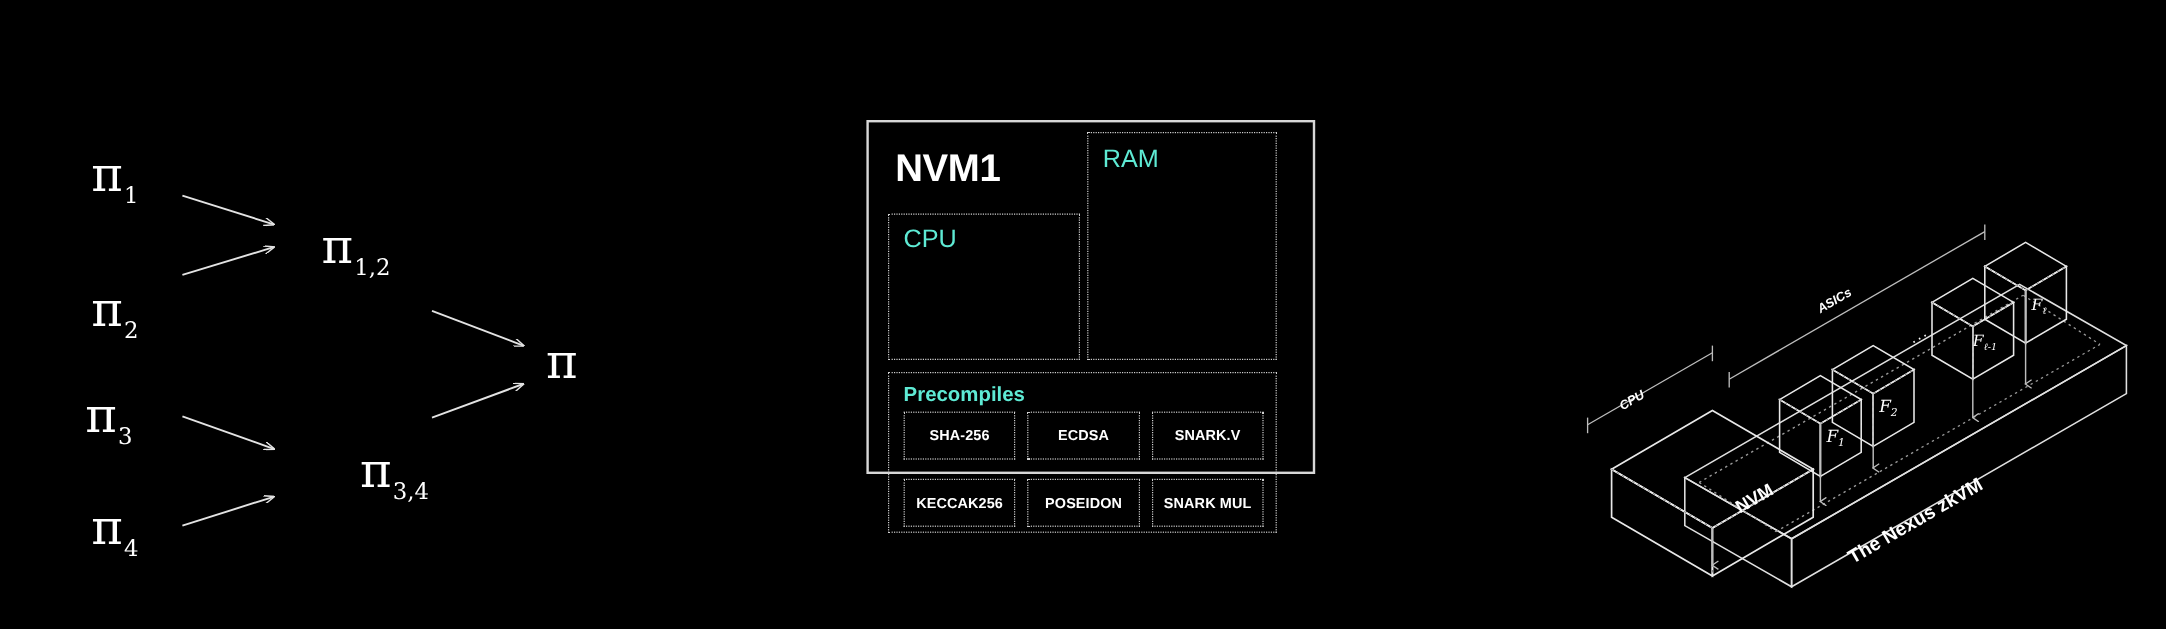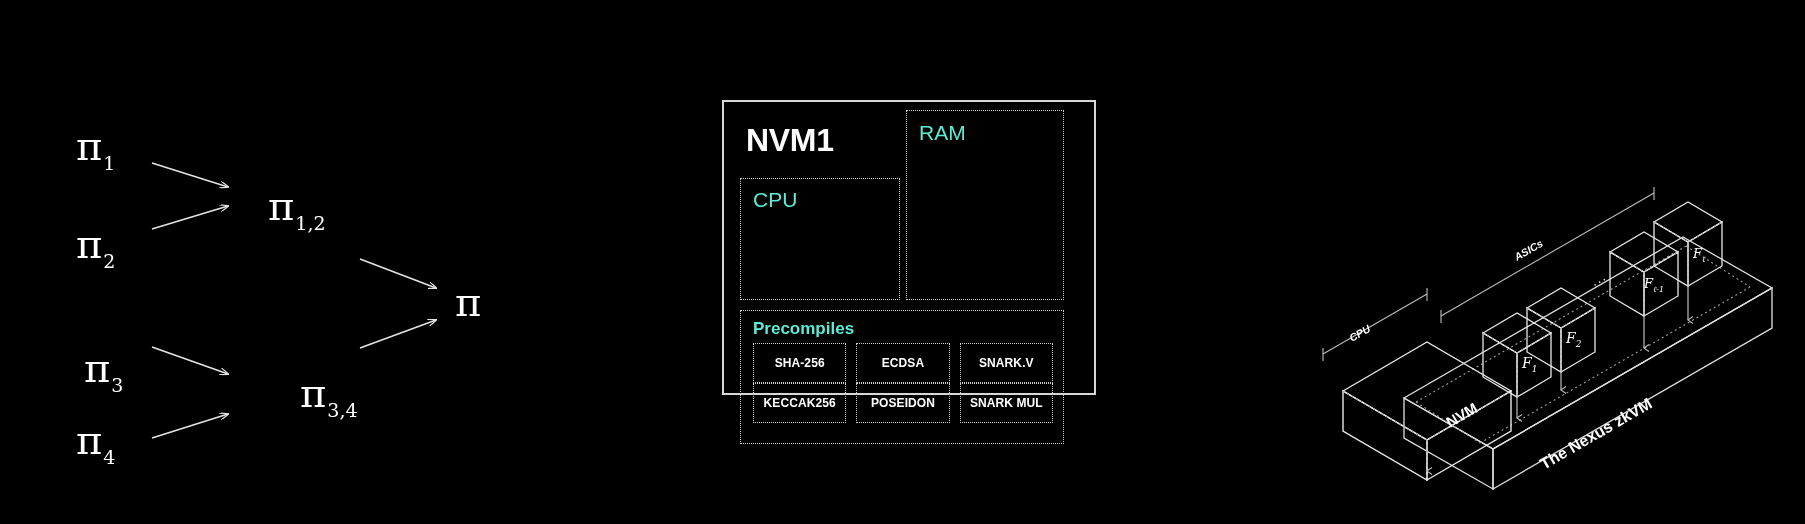--- a/index.html
+++ b/index.html
@@ -128,21 +128,21 @@
     font-weight: 600;
   }
   .pc-grid {
     position: absolute;
     left: 12px;
     top: 32px;
     width: 300px;
     display: grid;
     grid-template-columns: repeat(3, 1fr);
     grid-template-rows: repeat(2, 40px);
-    gap: 0 10px;
+    gap: 16px 10px;
   }
   .pc-cell {
     border: 1px dotted #cfcfcf;
     box-sizing: border-box;
     display: flex;
     align-items: center;
     justify-content: center;
     font-size: 12px;
     font-weight: 600;
     letter-spacing: 0.1px;
@@ -193,24 +193,24 @@
       <line x1="152" y1="438" x2="228" y2="414" stroke="#e3e3e3" stroke-width="1.6" marker-end="url(#arrowhead)"></line>
 
       <line x1="360" y1="259" x2="436" y2="288" stroke="#e3e3e3" stroke-width="1.6" marker-end="url(#arrowhead)"></line>
 
       <line x1="360" y1="348" x2="436" y2="320" stroke="#e3e3e3" stroke-width="1.6" marker-end="url(#arrowhead)"></line>
     </svg>
 
     <div class="pi-label" style="left:76px; top:126px;">
       <span class="sym">π</span><span class="sub">1</span>
     </div>
-    <div class="pi-label" style="left:76px; top:224px;">
+    <div class="pi-label" style="left:76px; top:239px;">
       <span class="sym">π</span><span class="sub">2</span>
     </div>
-    <div class="pi-label" style="left:84px; top:327px;margin-top:21px;">
+    <div class="pi-label" style="left:71px; top:327px;">
       <span class="sym">π</span><span class="sub">3</span>
     </div>
     <div class="pi-label" style="left:76px; top:420px;">
       <span class="sym">π</span><span class="sub">4</span>
     </div>
 
     <div class="pi-label" style="left:268px; top:186px;">
       <span class="sym">π</span><span class="sub">1,2</span>
     </div>
     <div class="pi-label" style="left:268px; top:373px;margin-left:32px;">

